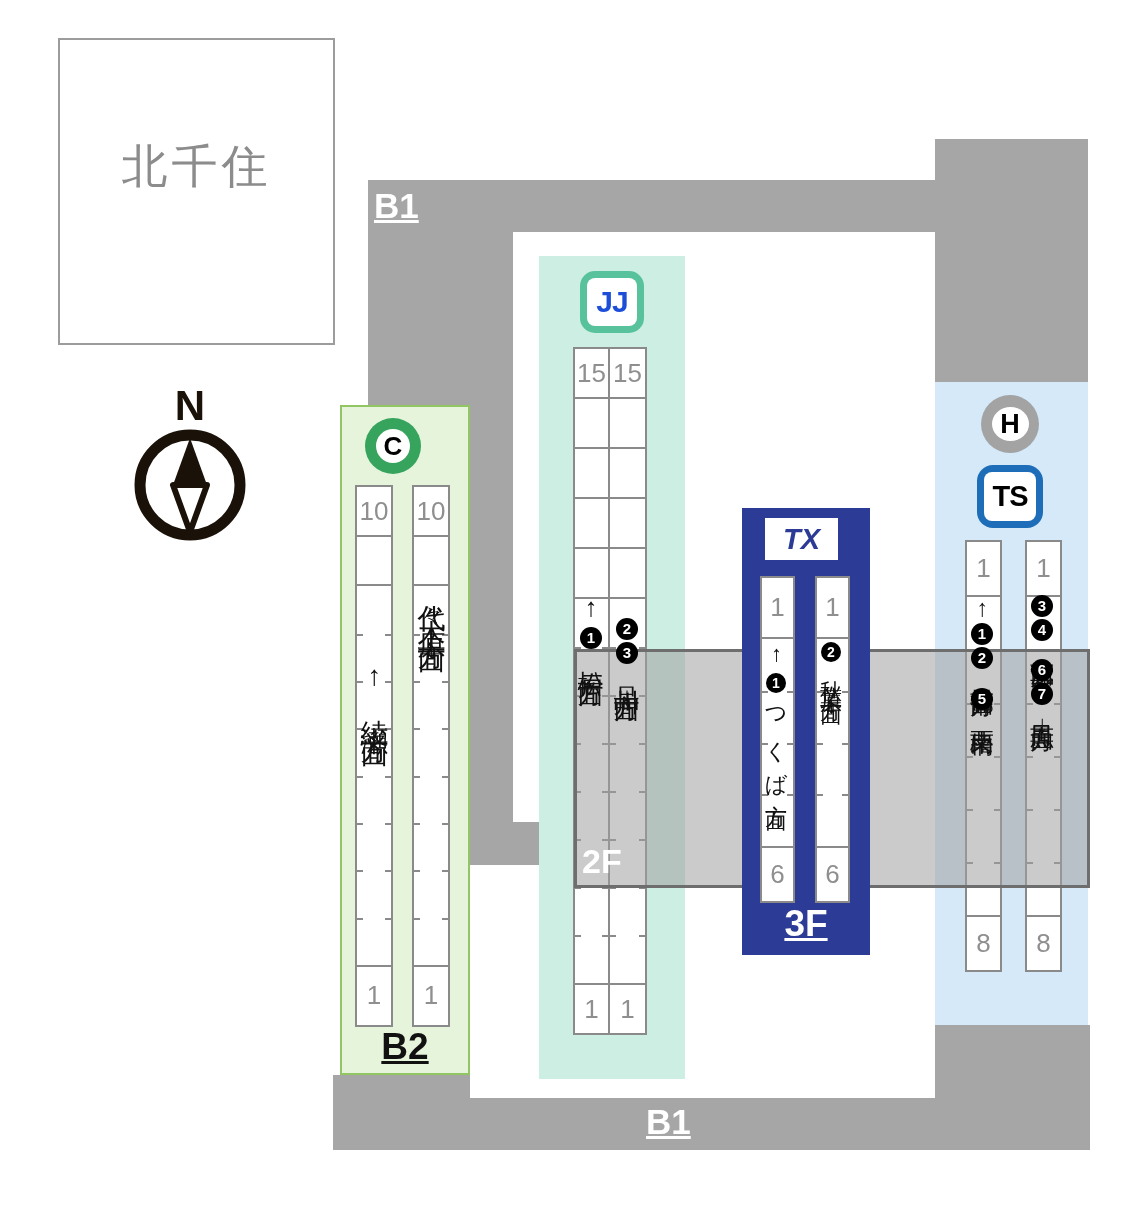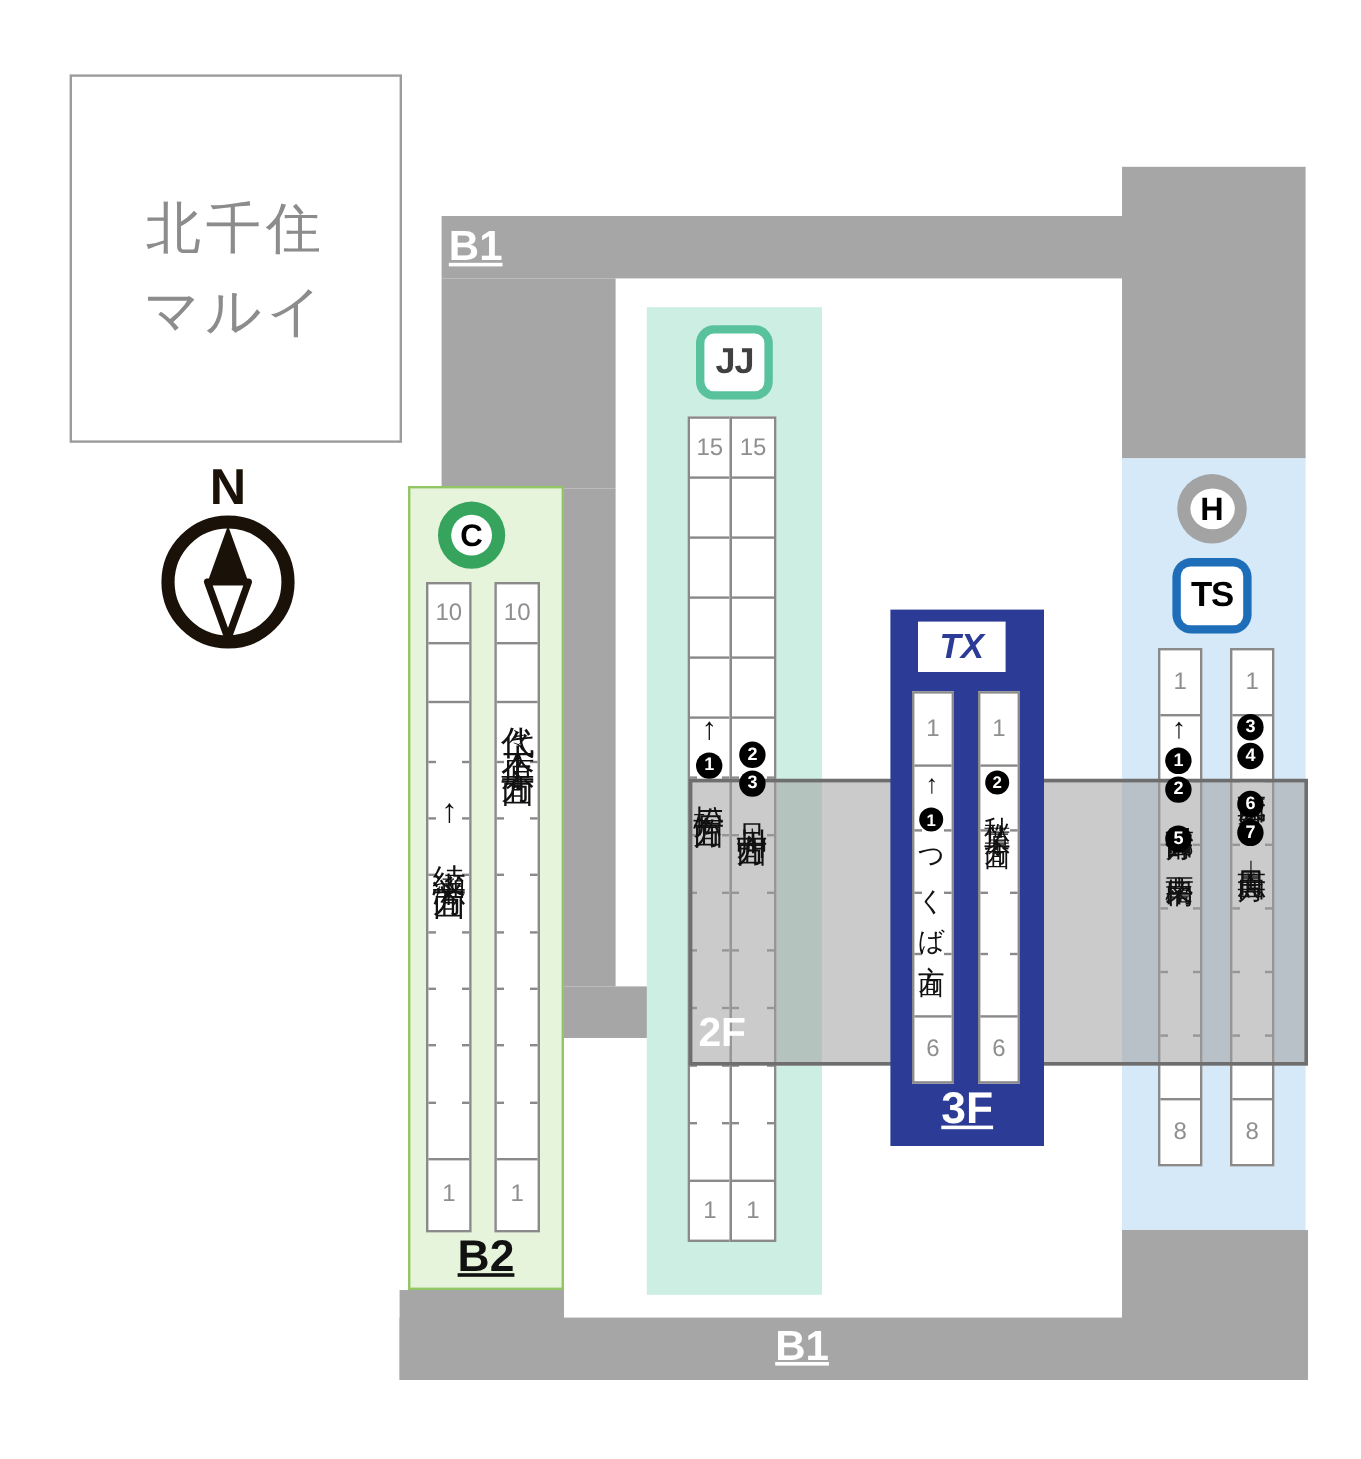--- a/index.html
+++ b/index.html
@@ -5,34 +5,34 @@
   html,body { margin:0; padding:0; background:#fff; }
   #canvas {
     position:relative; width:1134px; height:1216px; background:#fff; overflow:hidden;
     font-family:"Liberation Sans","DejaVu Sans",sans-serif;
   }
   .abs { position:absolute; box-sizing:border-box; }
   
   .gray { background:#a6a6a6; z-index:2; }
   
   .marui { left:58px; top:38px; width:277px; height:307px; border:2px solid #9c9c9c; background:#fff; z-index:4;
-           color:#8c8c8c; font-size:46px; letter-spacing:4px; line-height:1.5; text-align:center; padding-top:92px;margin-top:24px; }
+           color:#8c8c8c; font-size:46px; letter-spacing:4px; line-height:1.5; text-align:center; padding-top:92px; }
   
   .box-chiyoda { left:340px; top:405px; width:130px; height:670px; background:#e6f4dc; border:2px solid #92c563; z-index:5; }
   .box-joban   { left:539px; top:256px; width:146px; height:823px; background:#cdeee3; z-index:5; }
   .box-tx      { left:742px; top:508px; width:128px; height:447px; background:#2c3c96; z-index:32; }
   .box-tobu    { left:935px; top:382px; width:153px; height:643px; background:#d5e9f9; z-index:5; }
   
   .band2f { left:574px; top:649px; width:516px; height:239px; background:rgba(160,160,160,0.55); border:3px solid #6e6e6e; z-index:30; }
   .label-2f { left:582px; top:842px; color:#fff; font-weight:bold; font-size:34px; z-index:31; }
   
   .col { position:absolute; background:#fff; border:2px solid #8a8a8a; display:flex; flex-direction:column; box-sizing:border-box; z-index:10; }
   .col.tx { z-index:34; }
   .cell { box-sizing:border-box; }
-  .cell.num { color:#8f8f8f; font-size:20px; display:flex; align-items:center; justify-content:center; }
+  .cell.num { color:#8f8f8f; font-size:26px; display:flex; align-items:center; justify-content:center; }
   .cell.mid { flex:1; }
   .cell.solid, .cell.bottom { border-top:2px solid #8a8a8a; }
   .cell.tick {
     background-image: linear-gradient(to right,#8a8a8a 0 6px,transparent 6px),
                       linear-gradient(to left,#8a8a8a 0 6px,transparent 6px);
     background-size:100% 2px,100% 2px; background-repeat:no-repeat;
     background-position:top left, top right;
   }
   
   .dir { position:absolute; writing-mode:vertical-rl; text-orientation:upright; line-height:1;
@@ -45,21 +45,21 @@
           border-radius:50%; background:#000; color:#fff; font-weight:bold; font-size:15px;
           text-align:center; letter-spacing:0; margin:1px 0; }
   .dir-tx .numc { width:20px; height:20px; line-height:20px; font-size:14px; }
   .sp { display:inline-block; width:4px; height:12px; }
   .arr { font-size:1em; }
   
   .badge { position:absolute; display:flex; align-items:center; justify-content:center; z-index:50; }
   .c-badge { left:365px; top:418px; width:56px; height:56px; border-radius:50%; background:#36a45c; }
   .c-inner { width:34px; height:34px; border-radius:50%; background:#fff; display:flex; align-items:center; justify-content:center; font-weight:bold; font-size:26px; color:#000; }
   .jj-badge { left:580px; top:271px; width:64px; height:62px; border-radius:15px; background:#57c29b; }
-  .jj-inner { width:50px; height:48px; border-radius:8px; background:#fff; display:flex; align-items:center; justify-content:center; font-weight:bold; font-size:30px; letter-spacing:-1px; color:#404040;text-align:right; }
+  .jj-inner { width:50px; height:48px; border-radius:8px; background:#fff; display:flex; align-items:center; justify-content:center; font-weight:bold; font-size:30px; letter-spacing:-1px; color:#1d4ed8;text-align:right; }
   .h-badge { left:981px; top:395px; width:58px; height:58px; border-radius:50%; background:#a3a3a3; }
   .h-inner { width:37px; height:34px; border-radius:50%; background:#fff; display:flex; align-items:center; justify-content:center; font-weight:bold; font-size:27px; color:#000; }
   .ts-badge { left:977px; top:465px; width:66px; height:63px; border-radius:16px; background:#1d6db8; }
   .ts-inner { width:52px; height:49px; border-radius:8px; background:#fff; display:flex; align-items:center; justify-content:center; font-weight:bold; font-size:29px; letter-spacing:-1px; color:#000; }
   .tx-logo { left:765px; top:518px; width:73px; height:42px; background:#fff; color:#2c3c96; font-weight:bold; font-style:italic; font-size:29px; z-index:50; display:flex; align-items:center; justify-content:center; }
   
   .flabel { position:absolute; font-weight:bold; color:#111; z-index:45; text-align:center;text-decoration:underline; }
   .l-b2  { left:340px; top:1026px; width:130px; font-size:37px; }
   .l-1f  { left:539px; top:1036px; width:146px; font-size:37px; }
   .l-3f  { left:742px; top:903px; width:128px; font-size:37px; color:#fff; z-index:40; }
@@ -80,21 +80,20 @@
   <div class="abs gray" style="left:935px;top:139px;width:153px;height:243px"></div>
   <div class="abs gray" style="left:935px;top:1025px;width:155px;height:125px"></div>
   <div class="abs gray" style="left:333px;top:1075px;width:137px;height:75px"></div>
   <div class="abs gray" style="left:333px;top:1098px;width:757px;height:52px"></div>
 
   <div class="abs flabel l-b1t">B1</div>
   <div class="abs flabel l-b1b">B1</div>
 
   <div class="abs marui">
     <div>北千住</div>
-    <div>マルイ</div>
   </div>
 
   <div class="abs compass">
     <svg width="140" height="190" viewBox="0 0 140 190">
       <text x="70" y="48" text-anchor="middle" font-size="42" font-weight="bold" fill="#1a1208" font-family="Liberation Sans,sans-serif">N</text>
       <circle cx="70" cy="113" r="50" fill="none" stroke="#1a1208" stroke-width="11"></circle>
       <polygon points="70,66 87,113 53,113" fill="#1a1208"></polygon>
       <polygon points="53,113 87,113 70,160" fill="#fff" stroke="#1a1208" stroke-width="6" stroke-linejoin="round"></polygon>
     </svg>
   </div>

